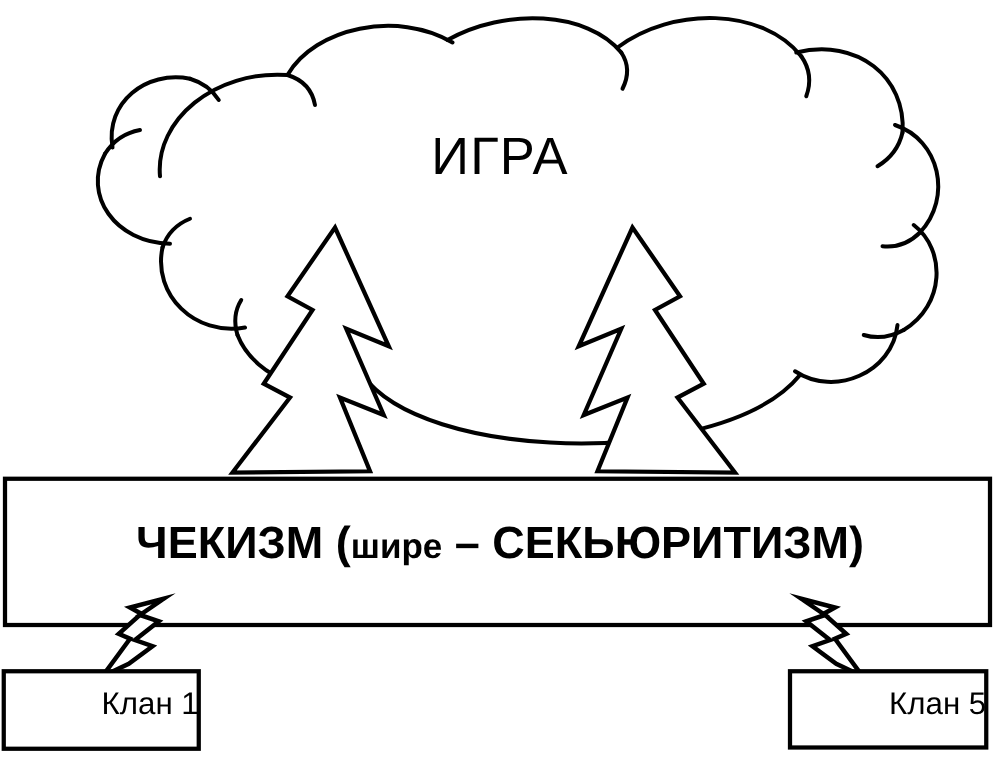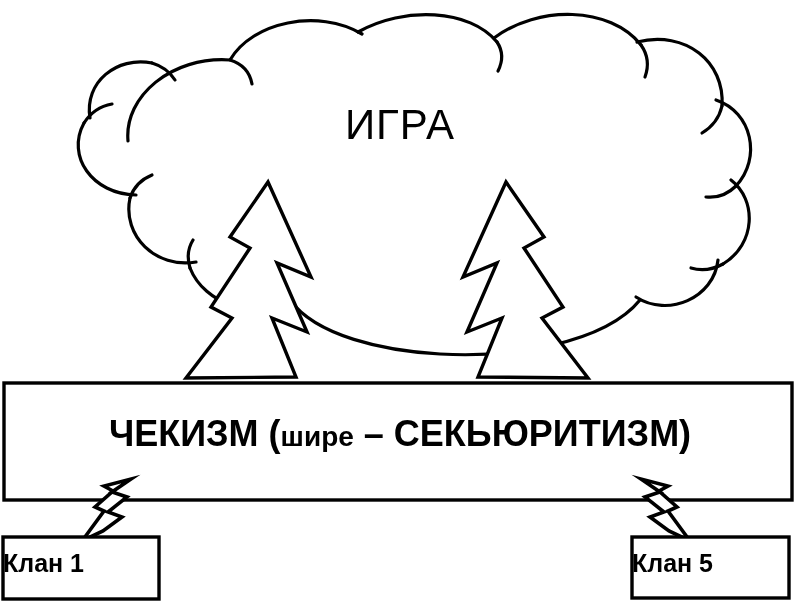--- a/index.html
+++ b/index.html
@@ -55,23 +55,23 @@
     font-family: "Liberation Sans", sans-serif;
     letter-spacing: 0px;
   }
   #main-label .small {
     font-size: 28px;
     font-weight: bold;
   }
   
   .clan-label {
     font-size: 25px;
-    font-weight: bold;
-    font-family: "Liberation Sans", sans-serif;
-    text-align: left;
+    font-weight: normal;
+    font-family: "Liberation Sans", sans-serif;
+    text-align: right;
   }
   #clan1-label {
     left: 3px;
     top: 551px;
     width: 156px;
   }
   #clan2-label {
     left: 632px;
     top: 551px;
     width: 157px;

